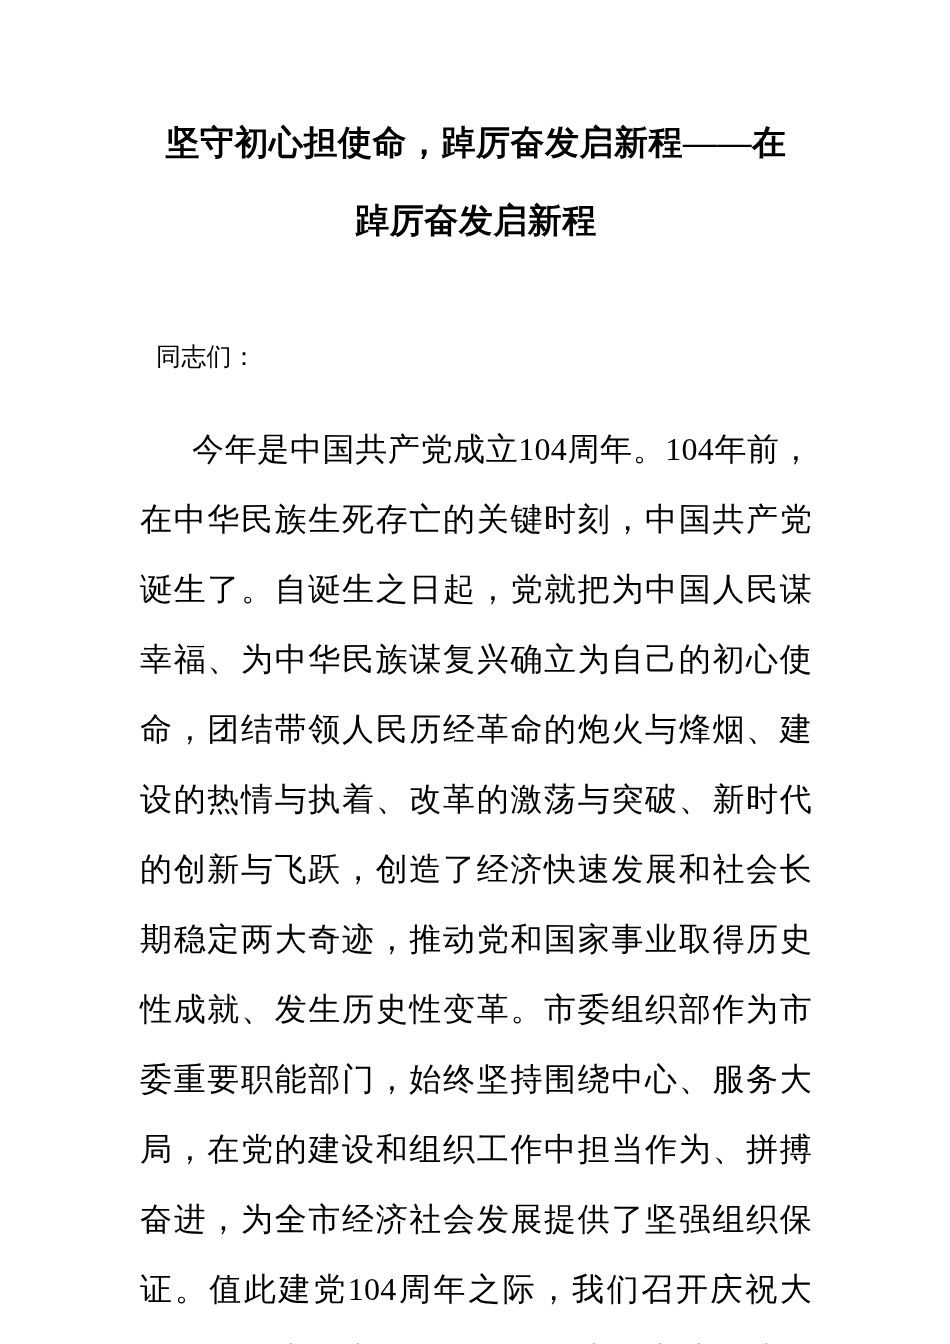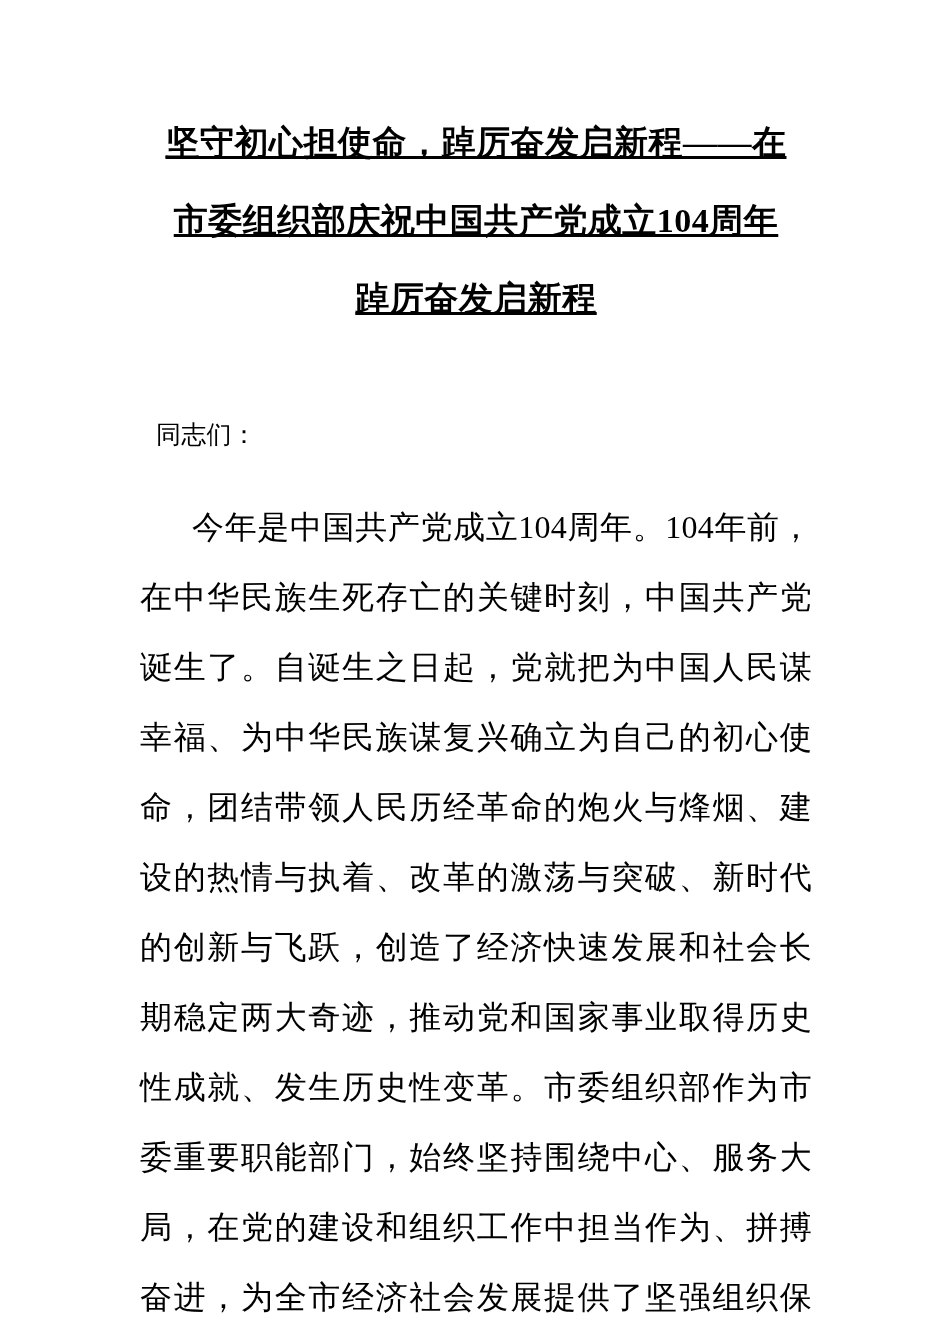--- a/index.html
+++ b/index.html
@@ -41,21 +41,20 @@
     font-weight: bold;
     line-height: 78px;
     text-align: center;
     letter-spacing: 0.5px;
     font-family: "Liberation Serif", "DejaVu Serif", serif;
     white-space: normal;
     word-break: break-all;
   }
   .title-line {
     display: block;
-    text-decoration: underline;
   }
 
   
   .body-block {
     margin-top: 62px;
   }
 
   .salutation {
     margin: 16px;
     font-size: 25px;
@@ -81,21 +80,20 @@
   }
 </style>
 </head>
 <body>
 
 <div class="page">
   <div class="content">
 
     <h1 class="doc-title">
       <span class="title-line">坚守初心担使命，踔厉奋发启新程——在</span>
-      <span class="title-line">市委组织部庆祝中国共产党成立104周年</span>
       <span class="title-line">踔厉奋发启新程</span>
     </h1>
 
     <div class="body-block">
       <p class="salutation">同志们：</p>
       <div class="para-spacer"></div>
       <p class="para">今年是中国共产党成立104周年。104年前，在中华民族生死存亡的关键时刻，中国共产党诞生了。自诞生之日起，党就把为中国人民谋幸福、为中华民族谋复兴确立为自己的初心使命，团结带领人民历经革命的炮火与烽烟、建设的热情与执着、改革的激荡与突破、新时代的创新与飞跃，创造了经济快速发展和社会长期稳定两大奇迹，推动党和国家事业取得历史性成就、发生历史性变革。市委组织部作为市委重要职能部门，始终坚持围绕中心、服务大局，在党的建设和组织工作中担当作为、拼搏奋进，为全市经济社会发展提供了坚强组织保证。值此建党104周年之际，我们召开庆祝大会，回顾党的光辉历程，缅怀党的丰功伟绩，目的就是要激励</p>
     </div>
 
   </div>

